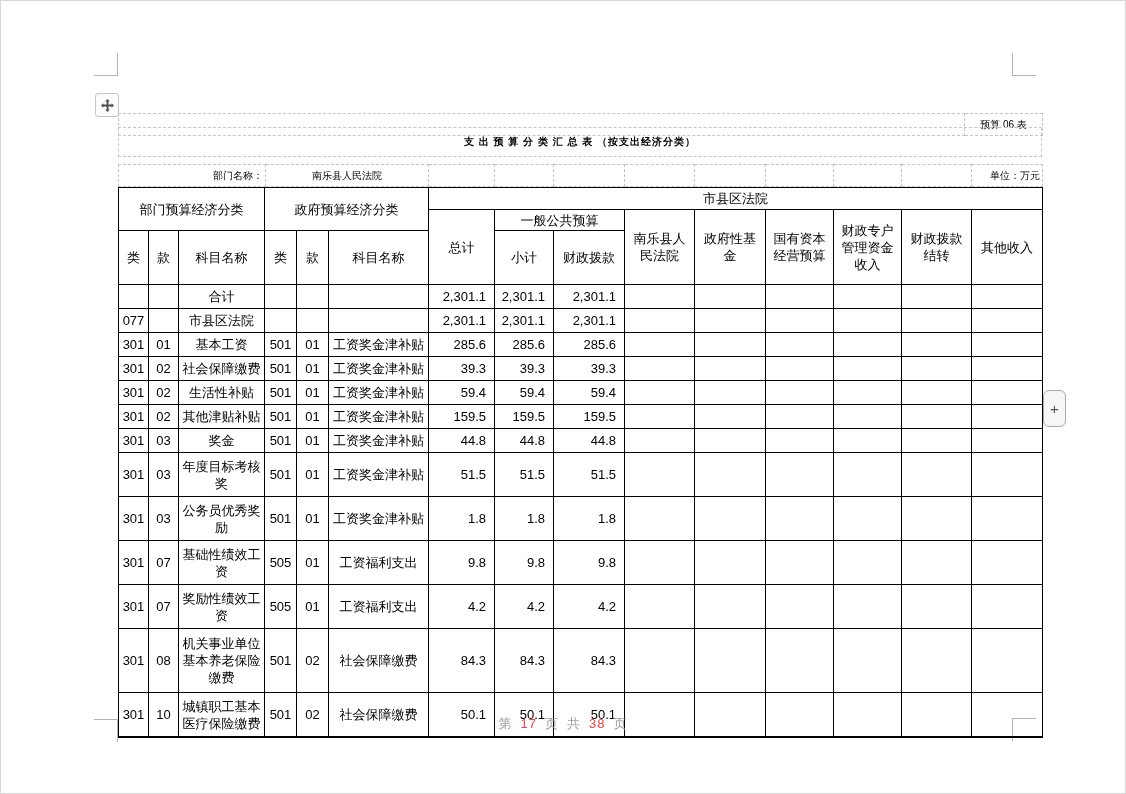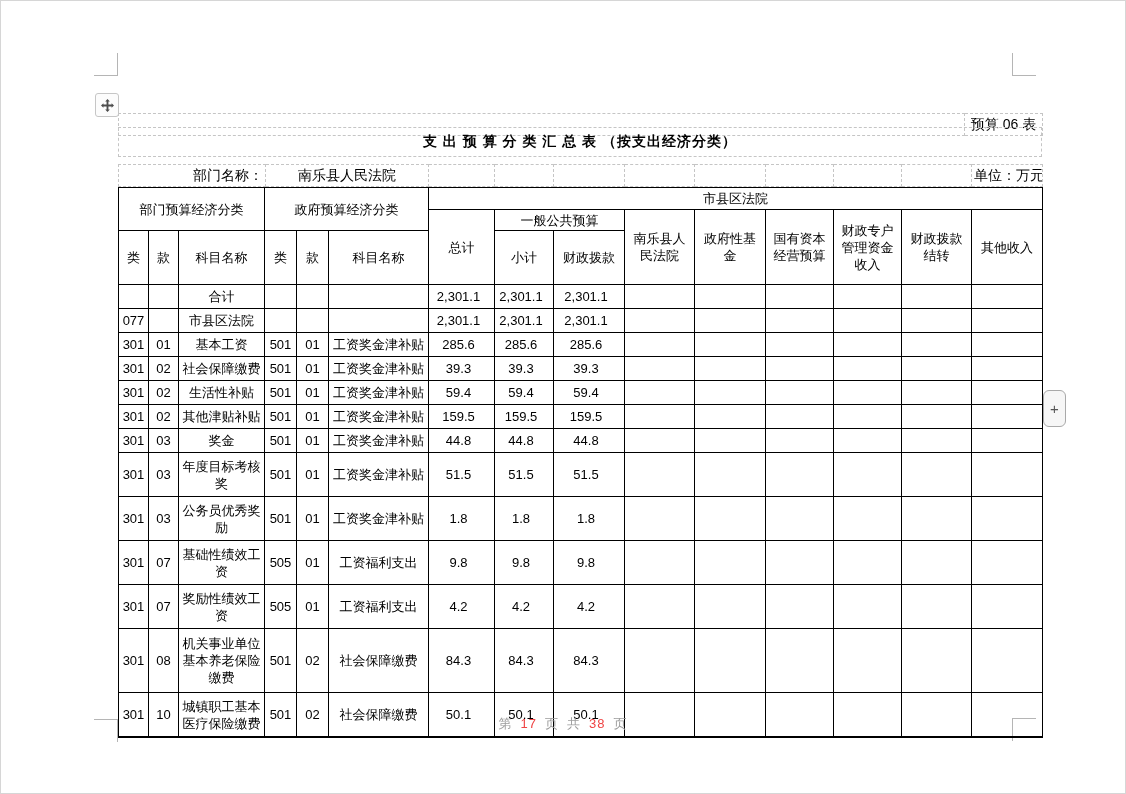--- a/index.html
+++ b/index.html
@@ -20,29 +20,29 @@
   .mark.bl{left:93px;top:718px;border-right-width:1px;border-top-width:1px;}
   .mark.br{left:1011px;top:717px;border-left-width:1px;border-top-width:1px;}
   
   .move-handle{
     position:absolute;left:94px;top:92px;width:22px;height:22px;
     border:1px solid #c6c6c6;border-radius:3px;background:#fcfcfc;
     display:flex;align-items:center;justify-content:center;cursor:move;
   }
   
   .strip{position:absolute;left:117px;border-collapse:collapse;table-layout:fixed;width:924px;}
-  .strip td{border:1px dashed #c5c5c5;font-size:14px;padding:0 2px;white-space:nowrap;overflow:hidden;}
+  .strip td{border:1px dashed #c5c5c5;font-size:10px;padding:0 2px;white-space:nowrap;overflow:hidden;}
   .strip.t1{top:112px;} .strip.t1 td{height:21px;}
   .strip.t2{top:126px;} .strip.t2 td{height:28px;}
   .strip.t3{top:163px;} .strip.t3 td{height:21px;}
   .form-code{text-align:center;}
   .doc-title{text-align:center;font-size:17px;font-weight:bold;letter-spacing:1px;}
   .dept-label{text-align:right;padding-right:2px;margin-top:20px;}
   .dept-name{text-align:center;padding-left:8px;}
-  .unit-label{text-align:left;padding-right:6px;}
+  .unit-label{text-align:right;padding-right:6px;}
   
   .budget{
     position:absolute;left:117px;top:186px;width:924px;
     border-collapse:collapse;table-layout:fixed;
     border:1px solid #000;border-bottom:2px solid #000;
     font-size:13px;
   }
   .budget th,.budget td{
     border:1px solid #000;font-weight:normal;
     line-height:17px;vertical-align:middle;
@@ -53,21 +53,21 @@
   .budget tr.hB th{height:18px;}
   .budget tr.hC th{height:51px;}
   .budget tbody td{height:21px;}
   .budget tbody tr:nth-child(8) td,
   .budget tbody tr:nth-child(9) td,
   .budget tbody tr:nth-child(10) td,
   .budget tbody tr:nth-child(11) td,
   .budget tbody tr:nth-child(13) td{height:41px;}
   .budget tbody tr:nth-child(12) td{height:61px;}
   .budget td.ctr{text-align:center;}
-  .budget td.num{text-align:center;padding-right:8px;}
+  .budget td.num{text-align:right;padding-right:8px;}
   
   .footer{
     position:absolute;left:0;top:714px;width:100%;
     text-align:center;font-size:13px;color:#9d9d9d;letter-spacing:1px;
   }
   .footer span{margin:0 4px;}
   .footer .num{color:#ef4444;}
   
   .expand-btn{
     position:absolute;left:1042px;top:389px;width:21px;height:35px;

